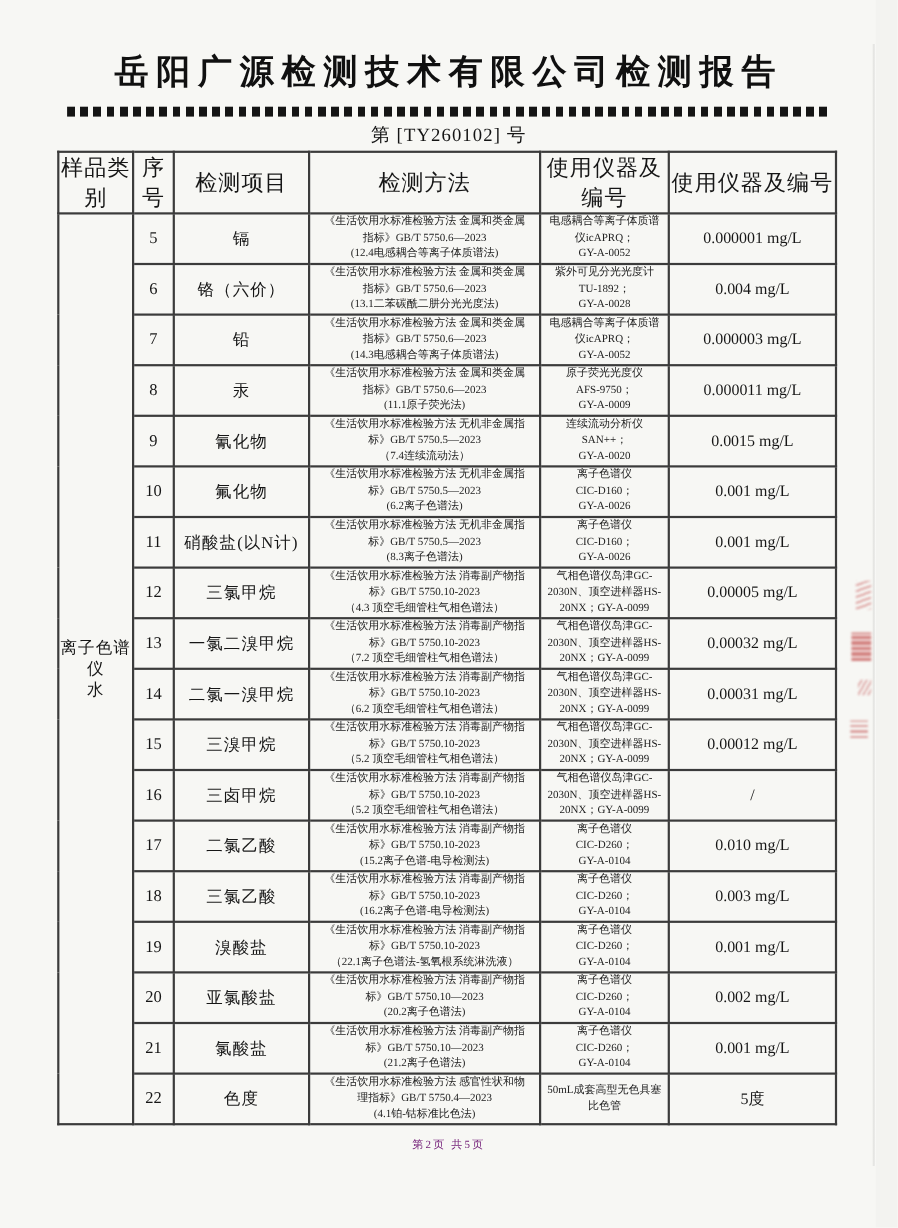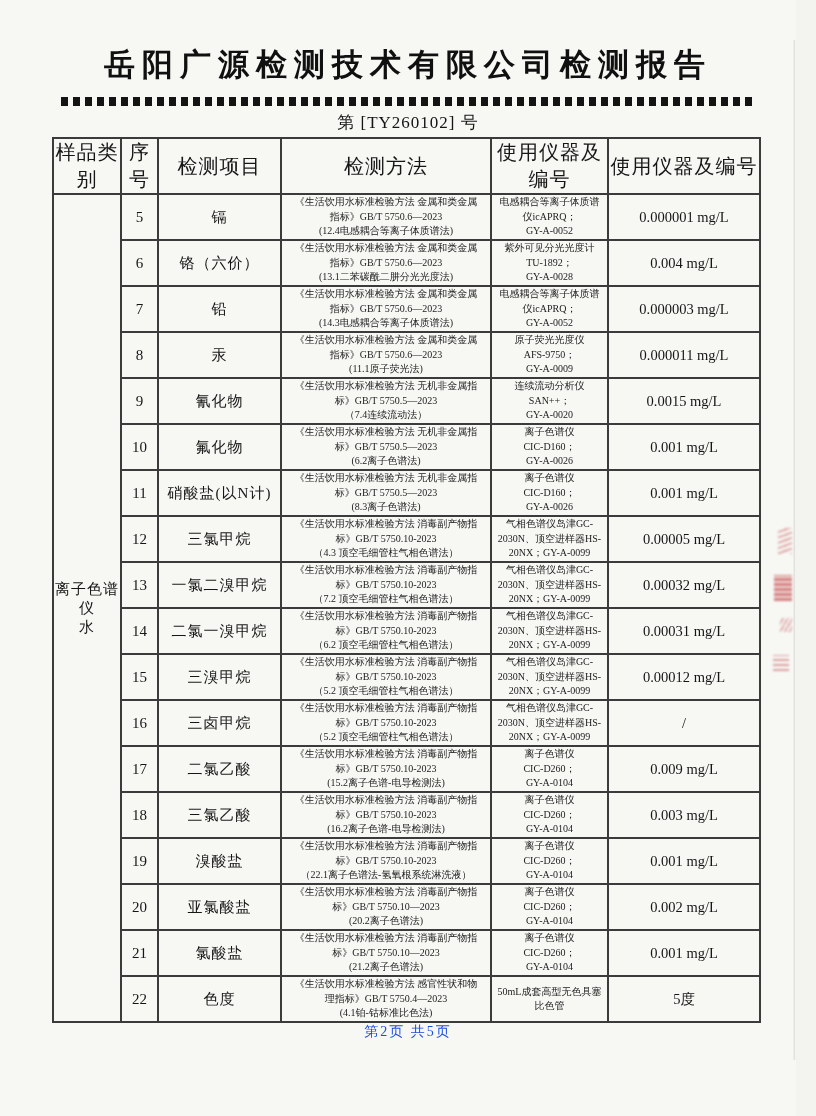--- a/index.html
+++ b/index.html
@@ -58,23 +58,24 @@
   td.item-cell{font-size:15px;letter-spacing:1px;color:#161616;}
   td.cat-cell{font-size:15px;letter-spacing:1px;color:#161616;}
   td.method-cell, td.instr-cell{font-size:10px;color:#222;}
   td.method-cell div, td.instr-cell div{
     line-height:14.5px;
     white-space:nowrap;
   }
   td.limit-cell{font-size:14.5px;color:#161616;margin-top:32px;}
   .footer{
     text-align:center;
-    font-size:14px;
+    margin-top:11px;
+    font-size:10px;
     letter-spacing:2px;
-    color:#1d4ed8;
+    color:#701a75;
   }
   
   .crease{
     position:absolute;
     left:793px;top:40px;
     width:3px;height:1020px;
     background:linear-gradient(90deg,rgba(0,0,0,0.02),rgba(0,0,0,0.09),rgba(255,255,255,0.5));
   }
   .edge-shade{
     position:absolute;
@@ -312,21 +313,21 @@
           <td class="method-cell">
             <div>《生活饮用水标准检验方法 消毒副产物指</div>
             <div>标》GB/T 5750.10-2023</div>
             <div>(15.2离子色谱-电导检测法)</div>
           </td>
           <td class="instr-cell">
             <div>离子色谱仪</div>
             <div>CIC-D260；</div>
             <div>GY-A-0104</div>
           </td>
-          <td class="limit-cell">0.009 mg/L</td>
+          <td class="limit-cell">0.010 mg/L</td>
         </tr>
         <tr>
           <td class="no-cell">18</td>
           <td class="item-cell">三氯乙酸</td>
           <td class="method-cell">
             <div>《生活饮用水标准检验方法 消毒副产物指</div>
             <div>标》GB/T 5750.10-2023</div>
             <div>(16.2离子色谱-电导检测法)</div>
           </td>
           <td class="instr-cell">

